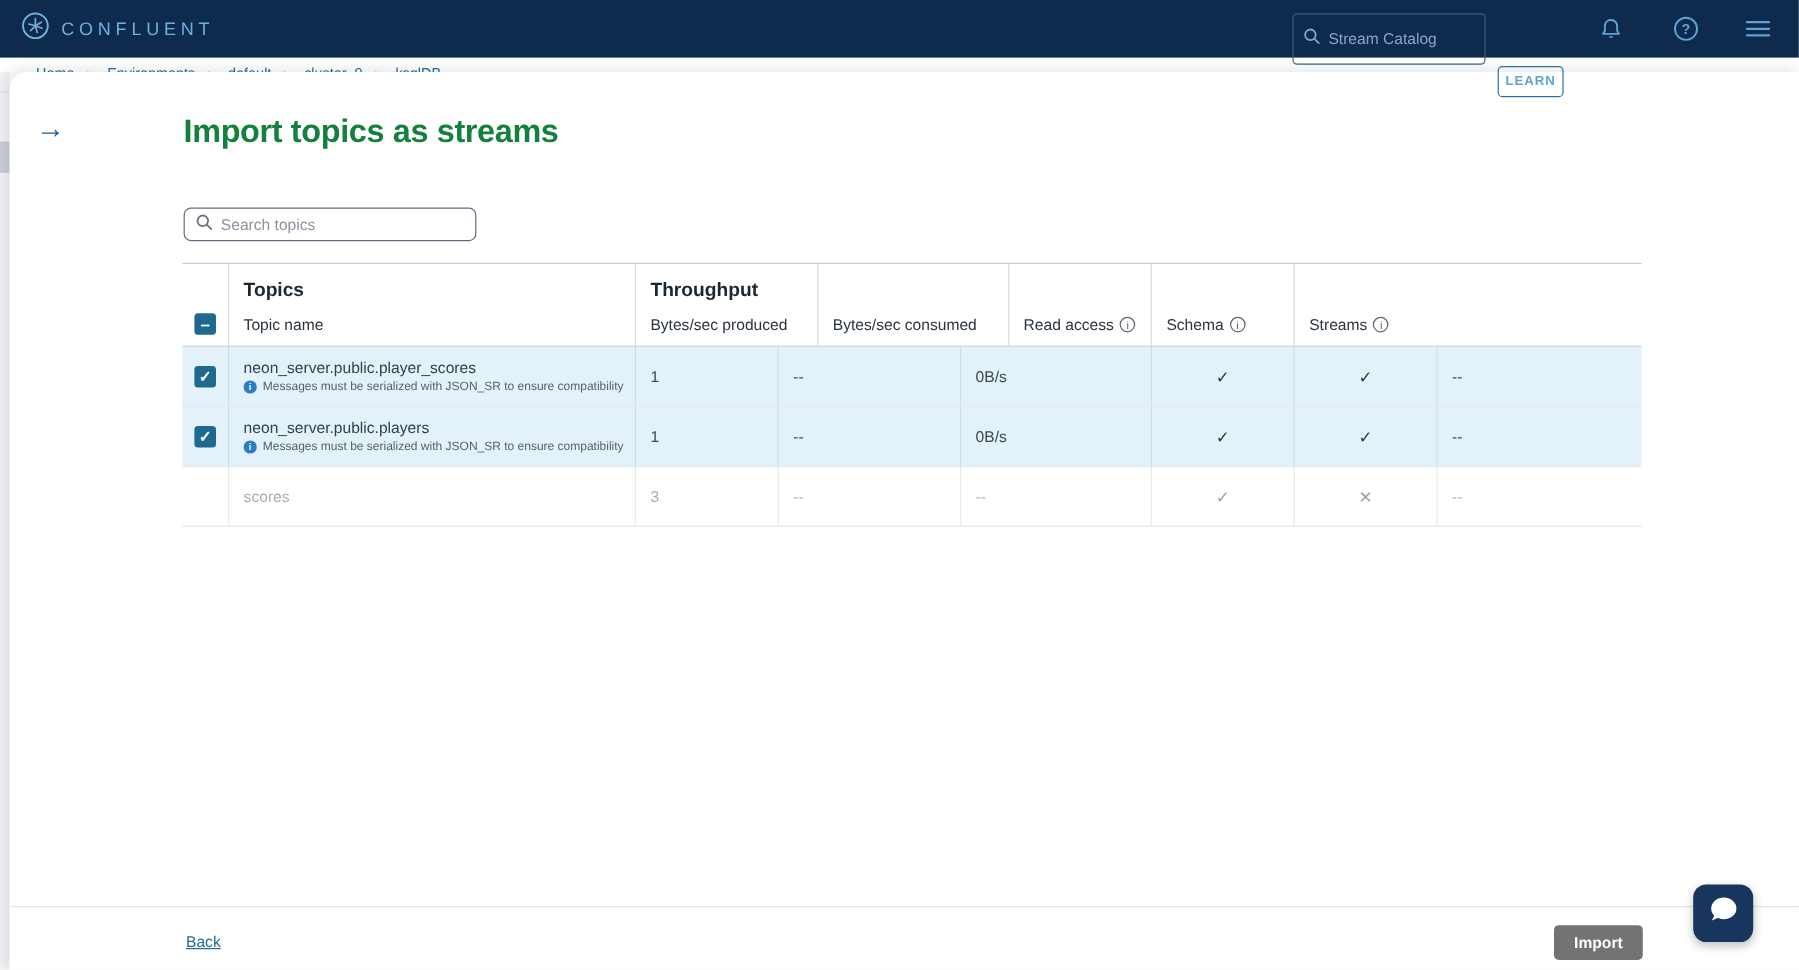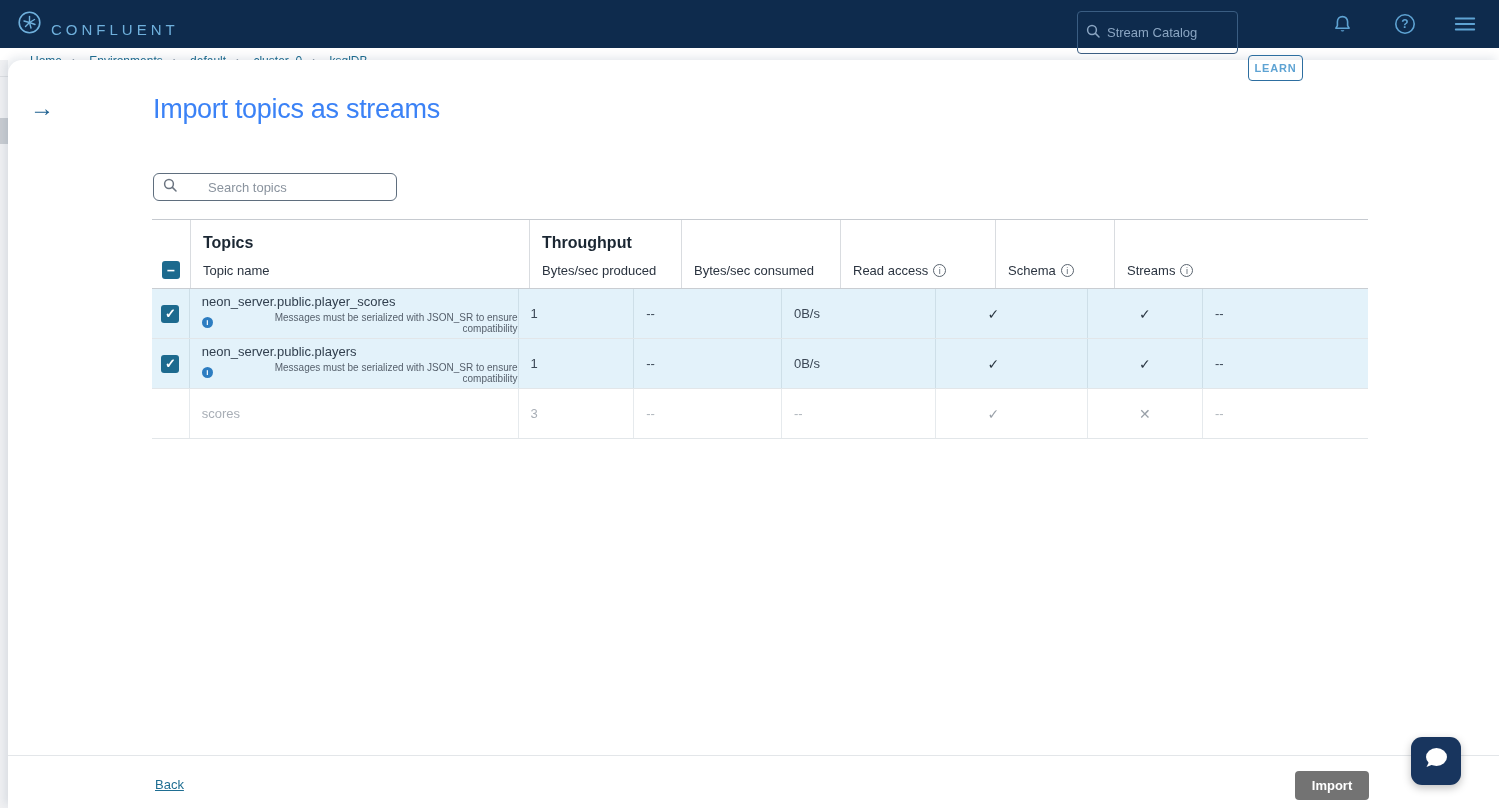--- a/index.html
+++ b/index.html
@@ -2,21 +2,21 @@
 <html><head>
 <meta charset="utf-8">
 <style>
   * { margin: 0; padding: 0; box-sizing: border-box; }
   html, body { width: 1499px; height: 808px; overflow: hidden; background: #ffffff;
     font-family: "Liberation Sans", sans-serif; }
 
   
   .topnav { position: absolute; left: 0; top: 0; width: 1499px; height: 48px;
     background: #0e2b4d; display: flex; align-items: center; z-index: 30; }
-  .brand { display: flex; align-items: flex-end; gap: 10px; margin-left: 18px; }
+  .brand { display: flex; align-items: center; gap: 10px; margin-left: 18px; }
   .brand-name { color: #6fb0dc; font-size: 15px; letter-spacing: 4px; font-weight: 500; }
   .nav-search { position: absolute; left: 1077px; top: 11px; width: 161px; height: 43px;
     border: 1px solid #3a5d82; border-radius: 4px; background: transparent;
     display: flex; align-items: center; padding: 0 8px; gap: 7px; }
   .nav-search input { background: transparent; border: none; outline: none; width: 120px;
     font-size: 13px; color: #c8d8e8; font-family: "Liberation Sans", sans-serif; }
   .nav-search input::placeholder { color: #8aa5c2; }
   .learn-btn { position: absolute; left: 1248px; top: 11px; width: 55px; height: 26px;
     border: 1px solid #2e6fa0; border: 1px solid #2d6ea0; border-radius: 4px; background: transparent;
     color: #5ea3d3; font-size: 11px; font-weight: 700; letter-spacing: 0.8px; cursor: pointer;
@@ -34,43 +34,43 @@
     background: #f0f1f3; z-index: 1; }
   .left-strip .hairline { position: absolute; left: 0; top: 16px; width: 8px; height: 1px; background: #dddfe2; }
   .left-strip .tab { position: absolute; left: 0; top: 58px; width: 8px; height: 26px; background: #c9cdd2; }
 
   
   .modal { position: absolute; left: 8px; top: 60px; width: 1491px; height: 748px;
     background: #ffffff; border-top-left-radius: 14px; z-index: 10;
     box-shadow: -3px -3px 10px rgba(13,43,77,0.10); }
   .collapse-arrow { position: absolute; left: 22px; top: 36px; font-size: 24px; color: #1b5e8e;
     cursor: pointer; line-height: 24px; }
-  .page-title { position: absolute; left: 145px; top: 34px; font-size: 27px; font-weight: 400;
-    color: #3b82f6; letter-spacing: -0.3px; }
+  .page-title { position: absolute; left: 145px; top: 34px; font-size: 27px; font-weight: 700;
+    color: #15803d; letter-spacing: -0.3px; }
   .page-subtitle { position: absolute; left: 145px; top: 72px; font-size: 13.5px; color: #3f4c5e; }
 
   .topic-search { position: absolute; left: 145px; top: 113px; width: 244px; height: 28px;
     border: 1px solid #5f6e7e; border-radius: 6px; display: flex; align-items: center;
     padding: 0 9px; gap: 7px; background: #fff; }
   .topic-search input { border: none; outline: none; width: 190px; font-size: 13px; color: #4c1d95;
-    font-family: "Liberation Sans", sans-serif; margin-left: 24px; }
+    font-family: "Liberation Sans", sans-serif; }
   .topic-search input::placeholder { color: #8a939e; }
 
   
   .ttable { position: absolute; left: 144px; top: 159px; width: 1216px; }
   .thead { display: flex; border-top: 1px solid #c6cad0; border-bottom: 1px solid #c9cdd2;
     height: 70px; }
   .thead .cell { position: relative; }
   .thead .cell + .cell { border-left: 1px solid #d9dce0; }
   .group-label { position: absolute; left: 12px; top: 14px; font-size: 16px; font-weight: 700;
     color: #1b2733; }
   .sub-label { position: absolute; left: 12px; bottom: 10px; font-size: 13px; color: #2b3440;
     white-space: nowrap; display: flex; align-items: center; gap: 5px; }
   .c0 { width: 38px; } .c1 { width: 339px; text-align: right; } .c2 { width: 119px; } .c3 { width: 152px; }
-  .c4 { width: 159px; } .c5 { width: 119px; } .c6 { width: 119px; margin-left: 36px; } .c7 { width: 171px; }
+  .c4 { width: 159px; } .c5 { width: 119px; } .c6 { width: 119px; } .c7 { width: 171px; }
 
   .info-icon { display: inline-flex; width: 13px; height: 13px; border: 1px solid #5a646f;
     border-radius: 50%; color: #5a646f; font-size: 9px; align-items: center; justify-content: center;
     font-style: normal; cursor: pointer; }
 
   .trow { display: flex; height: 50px; border-bottom: 1px solid #e2e6e9; align-items: stretch; }
   .trow.selected { background: #e3f2fa; }
   .trow .cell { display: flex; align-items: center; padding-left: 12px; font-size: 13px; color: #3c4856; }
   .trow .cell + .cell { border-left: 1px solid rgba(100,125,145,0.16); }
   .trow .cell.center { justify-content: center; padding-left: 0; }

